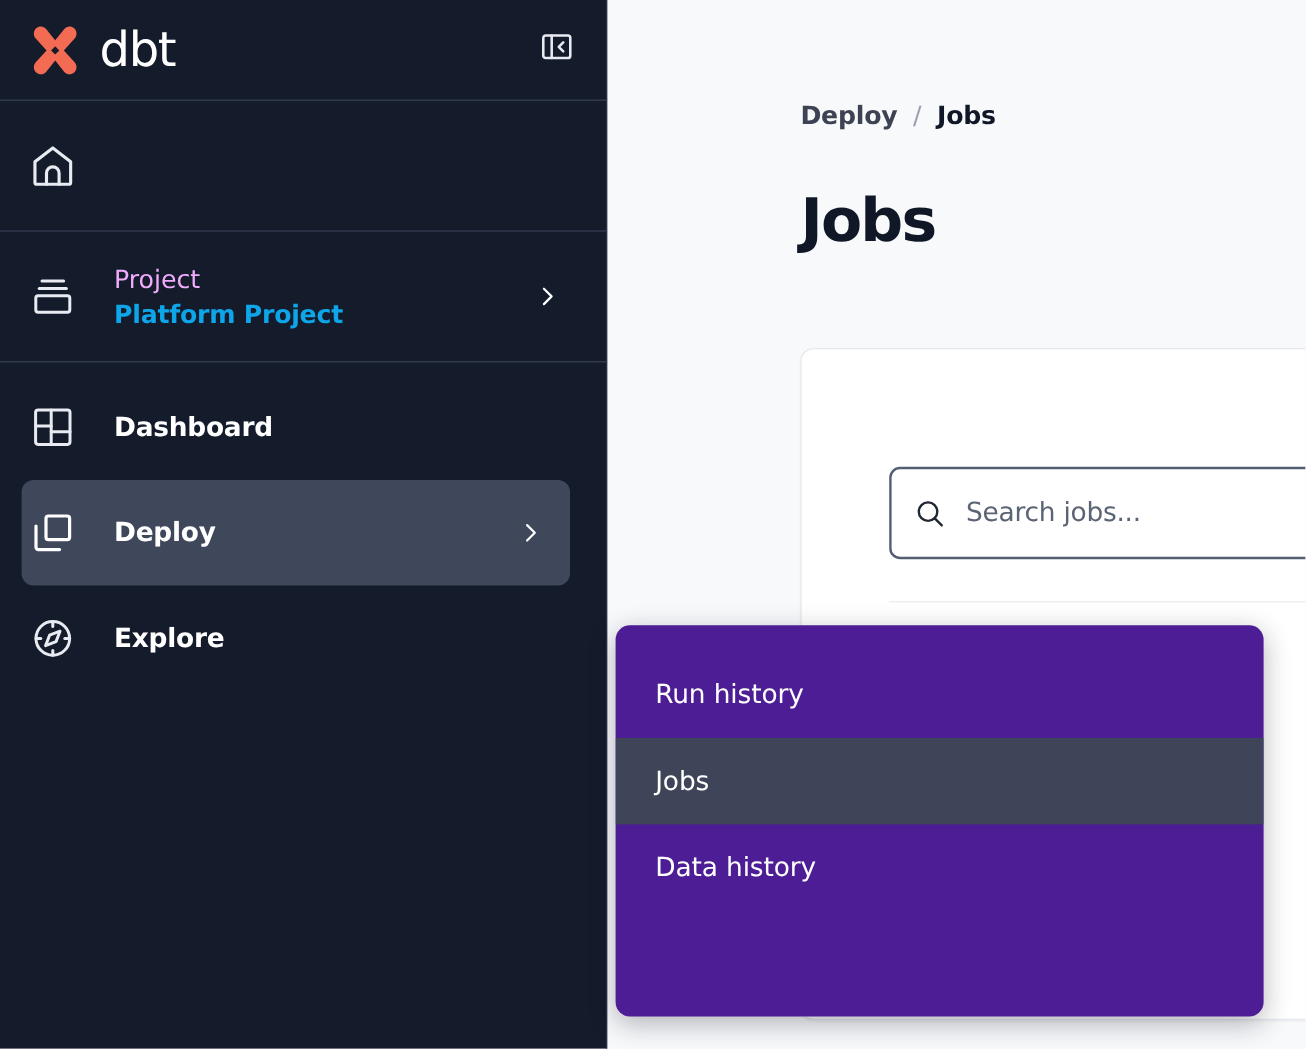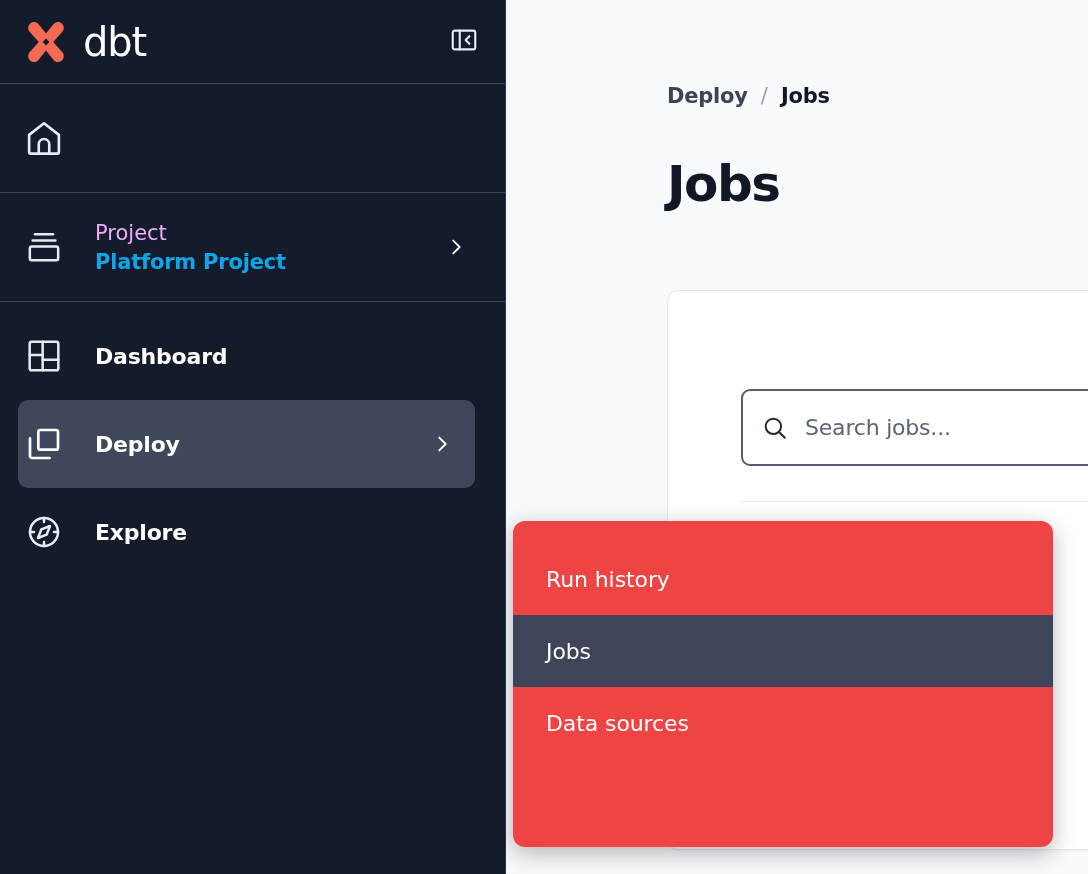--- a/index.html
+++ b/index.html
@@ -144,21 +144,21 @@
     background: #3f475b;
   }
 
   
   #flyout {
     position: absolute;
     left: 513px;
     top: 521px;
     width: 540px;
     height: 326px;
-    background: #ef4444;
+    background: #4c1d95;
     border-radius: 12px;
     box-shadow: 0 6px 22px rgba(15, 20, 34, 0.30);
     overflow: hidden;
     z-index: 40;
     padding: 22px 0;
   }
 
   .flyout-item {
     height: 72px;
     display: flex;
@@ -404,15 +404,15 @@
 </div>
 
 <div id="flyout">
   <div class="flyout-item">
     <span>Run history</span>
   </div>
   <div class="flyout-item active">
     <span>Jobs</span>
   </div>
   <div class="flyout-item">
-    <span>Data sources</span>
+    <span>Data history</span>
   </div>
 </div>
 
 </body></html>

